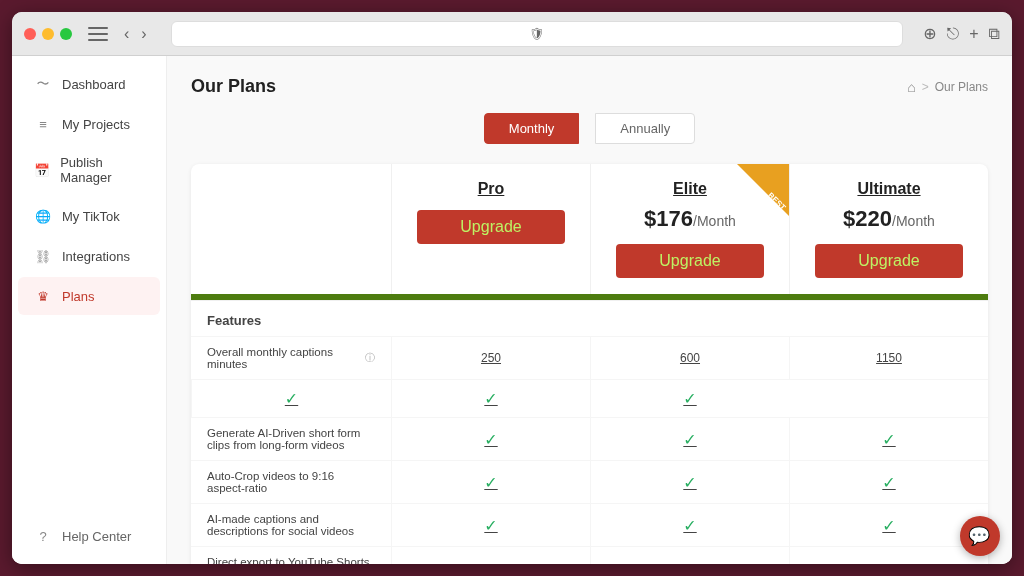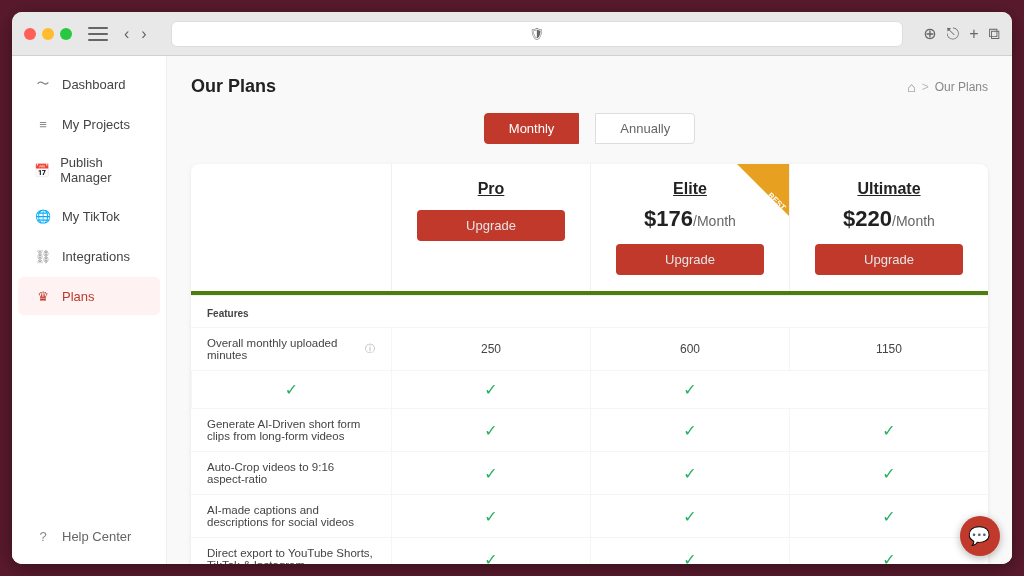--- a/index.html
+++ b/index.html
@@ -47,38 +47,38 @@
     
     .toggle-group { display: flex; justify-content: center; margin-bottom: 20px; gap: 16px; }
     .toggle-btn { padding: 7px 24px; font-size: 13px; border: 1px solid #ddd; cursor: pointer; font-weight: 500; }
     .toggle-btn.active { background: #c0392b; color: white; border-color: #c0392b; }
     .toggle-btn:not(.active) { background: white; color: #666; }
     .toggle-btn:first-child { border-radius: 4px 0 0 4px; }
     .toggle-btn:last-child { border-radius: 0 4px 4px 0; }
 
     
     .plans-container { background: white; border-radius: 8px; box-shadow: 0 1px 4px rgba(0,0,0,0.08); overflow: hidden; }
-    .plans-header { display: grid; grid-template-columns: 200px 1fr 1fr 1fr; border-bottom: 4px solid #4d7c0f; }
+    .plans-header { display: grid; grid-template-columns: 200px 1fr 1fr 1fr; border-bottom: 6px solid #4d7c0f; }
     .plan-col { padding: 16px 12px; text-align: center; border-left: 1px solid #f0f0f0; position: relative; }
     .plan-col:first-child { border-left: none; }
     .plan-name { font-size: 16px; font-weight: 700; color: #222; text-decoration: underline; }
     .plan-price { margin-top: 8px; font-size: 14px; color: #666; }
     .plan-price-amount { font-size: 22px; font-weight: 700; color: #222; }
-    .upgrade-btn { background: #c0392b; color: #e5e5e5; border: none; padding: 8px 0; width: 85%; border-radius: 4px; font-size: 13px; cursor: pointer; margin-top: 12px; display: block; margin-left: auto; margin-right: auto; }
+    .upgrade-btn { background: #c0392b; color: #bef264; border: none; padding: 8px 0; width: 85%; border-radius: 4px; font-size: 16px; cursor: pointer; margin-top: 12px; display: block; margin-left: auto; margin-right: auto; }
 
     
     .badge { position: absolute; top: 0; right: 0; background: #e8a020; color: white; font-size: 9px; font-weight: 700; padding: 14px 4px 4px 14px; clip-path: polygon(100% 0, 100% 100%, 0 0); width: 52px; height: 52px; display: flex; align-items: flex-end; justify-content: flex-end; }
     .badge-text { transform: rotate(45deg); font-size: 8px; font-weight: 700; margin-right: -2px; margin-bottom: 6px; }
 
     
     .features-section { padding: 0; }
-    .features-title { font-size: 10px; font-weight: 600; color: #444; padding: 12px 16px 8px; border-top: 1px solid #f0f0f0; }
+    .features-title { font-size: 13px; font-weight: 600; color: #444; padding: 12px 16px 8px; border-top: 1px solid #f0f0f0; }
     .feature-row { display: grid; grid-template-columns: 200px 1fr 1fr 1fr; border-top: 1px solid #f5f5f5; }
     .feature-label { padding: 9px 16px; font-size: 11.5px; color: #444; display: flex; align-items: center; gap: 4px; }
-    .feature-cell { padding: 9px 12px; text-align: center; border-left: 1px solid #f5f5f5; display: flex; align-items: center; justify-content: center; font-size: 12px; color: #444; }
+    .feature-cell { padding: 9px 12px; text-align: center; border-left: 1px solid #f5f5f5; display: flex; align-items: center; justify-content: center; font-size: 12px; color: #444; text-decoration: underline; }
     .check { color: #27ae60; font-size: 16px; }
     .info-icon { color: #aaa; font-size: 10px; margin-left: 2px; }
 
     
     .help-item { display: flex; align-items: center; gap: 10px; padding: 10px 16px; cursor: pointer; color: #666; font-size: 13px; margin: 1px 6px; border-radius: 6px; }
 
     
     .chat-btn { position: fixed; bottom: 24px; right: 24px; width: 40px; height: 40px; background: #c0392b; border-radius: 50%; display: flex; align-items: center; justify-content: center; cursor: pointer; color: white; font-size: 18px; box-shadow: 0 2px 8px rgba(0,0,0,0.3); }
   </style>
 </head>
@@ -191,21 +191,21 @@
             </div>
             <button class="upgrade-btn">Upgrade</button>
           </div>
         </div>
 
         <div class="features-section">
           <div class="features-title">Features</div>
 
           <div class="feature-row">
             <div class="feature-label">
-              <span>Overall monthly uploaded minutes</span>
+              <span>Overall monthly captions minutes</span>
               <span class="info-icon">ⓘ</span>
             </div>
             <div class="feature-cell">250</div>
             <div class="feature-cell">600</div>
             <div class="feature-cell">1150</div>
           </div>
 
           <div class="feature-row">
             <div class="feature-cell">
                 <span class="check">✓</span>

